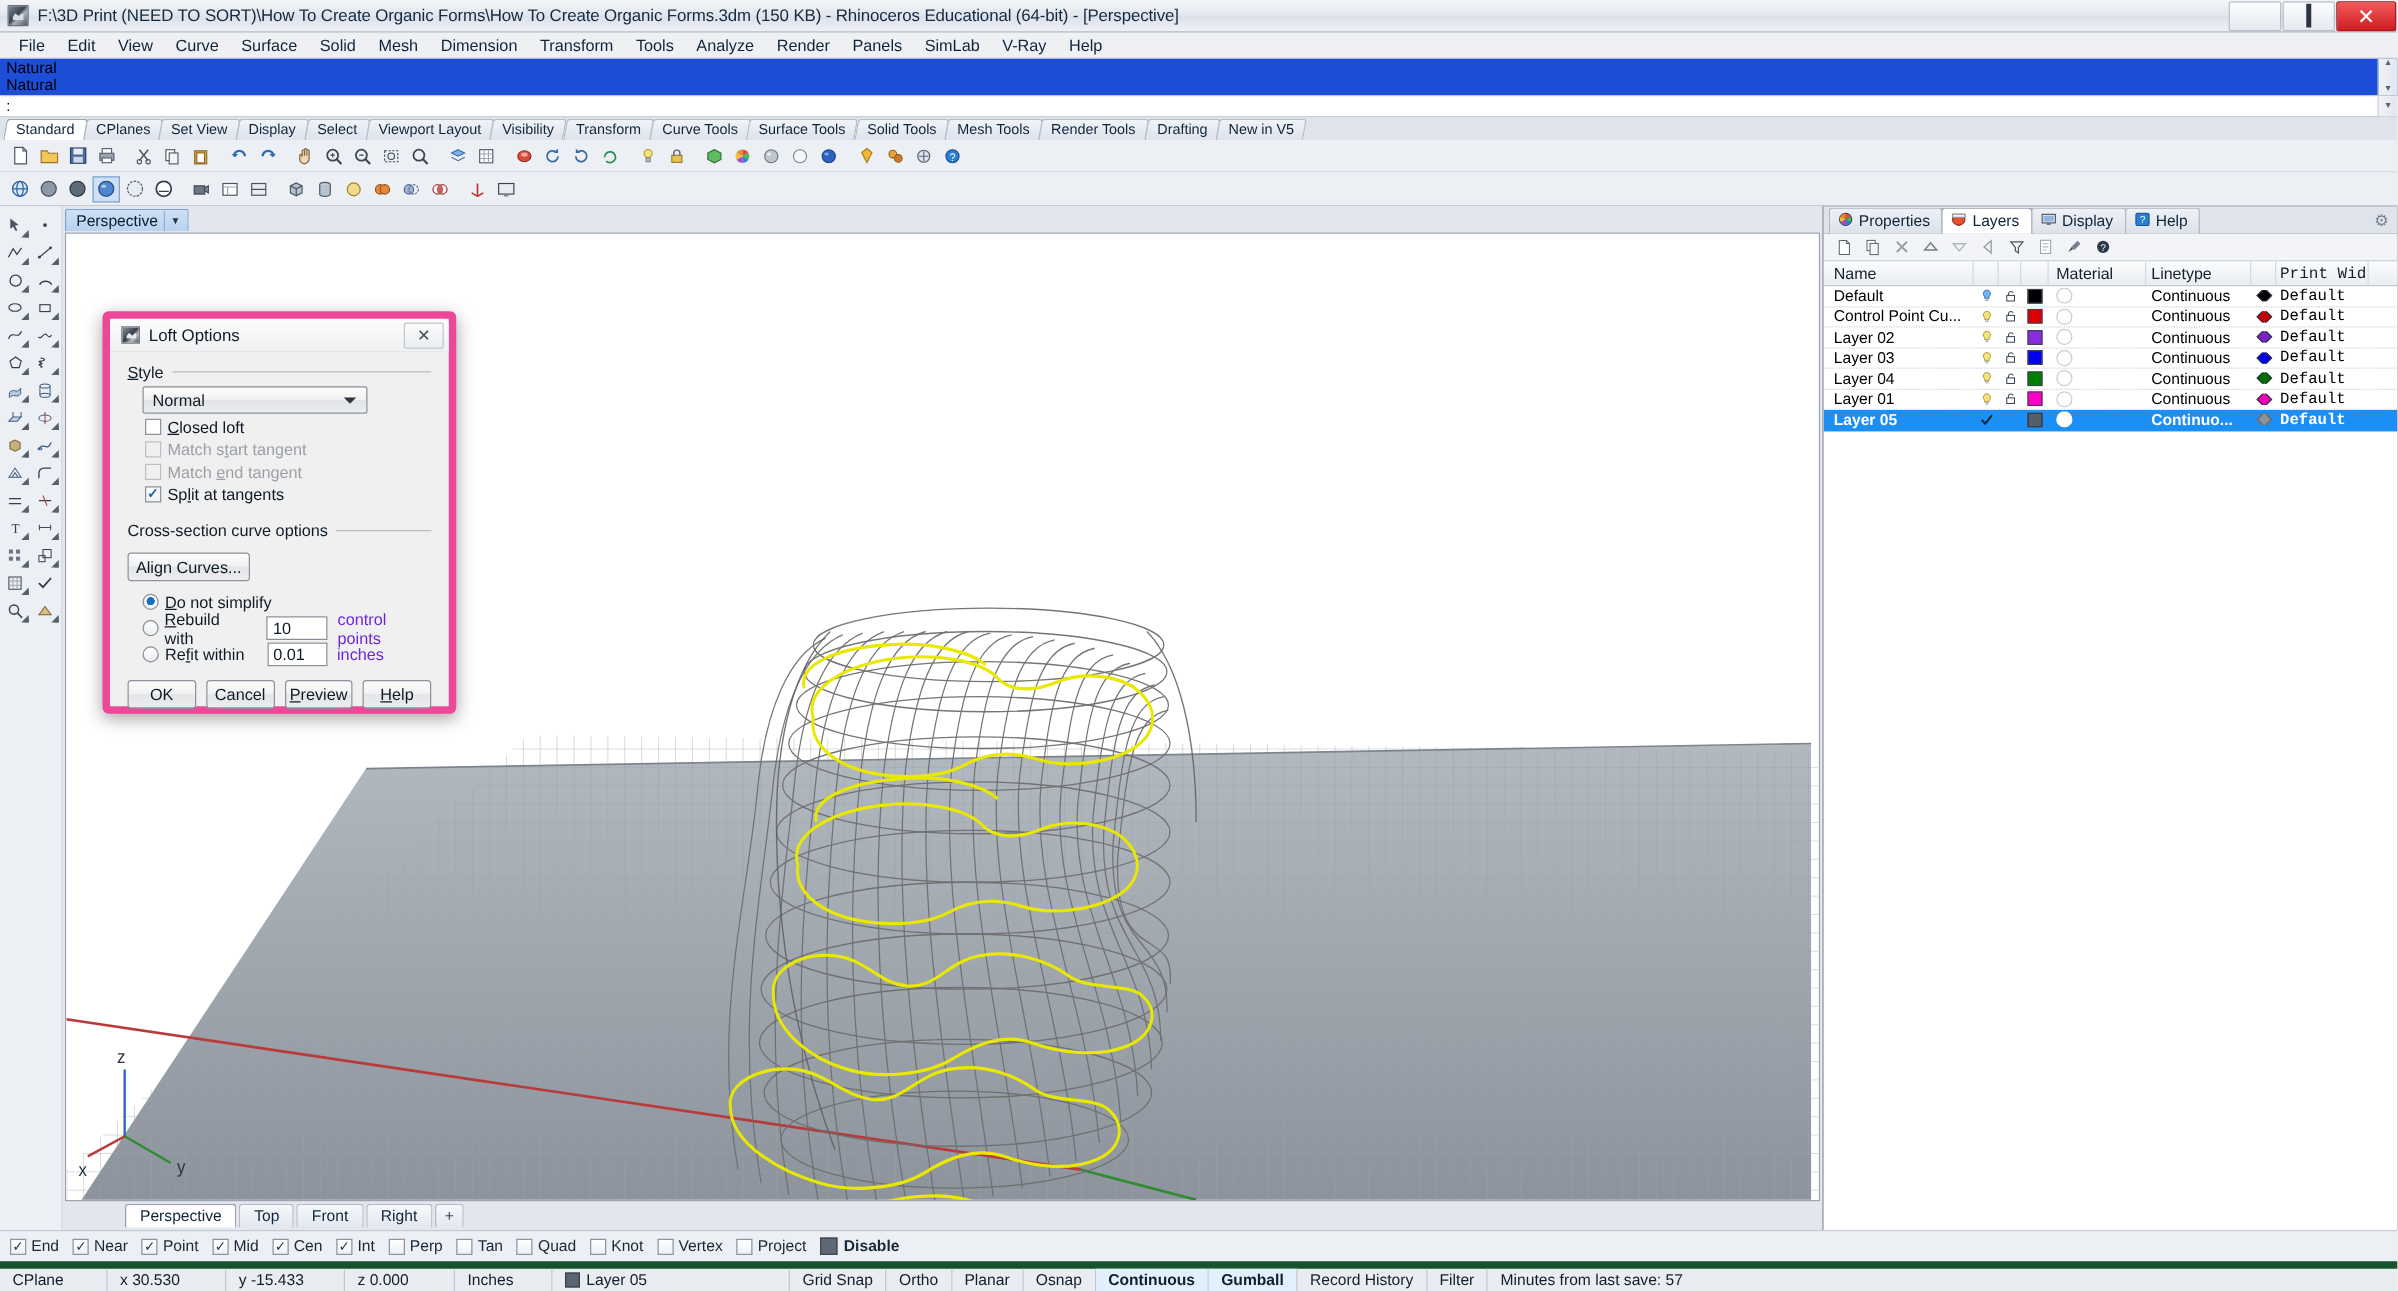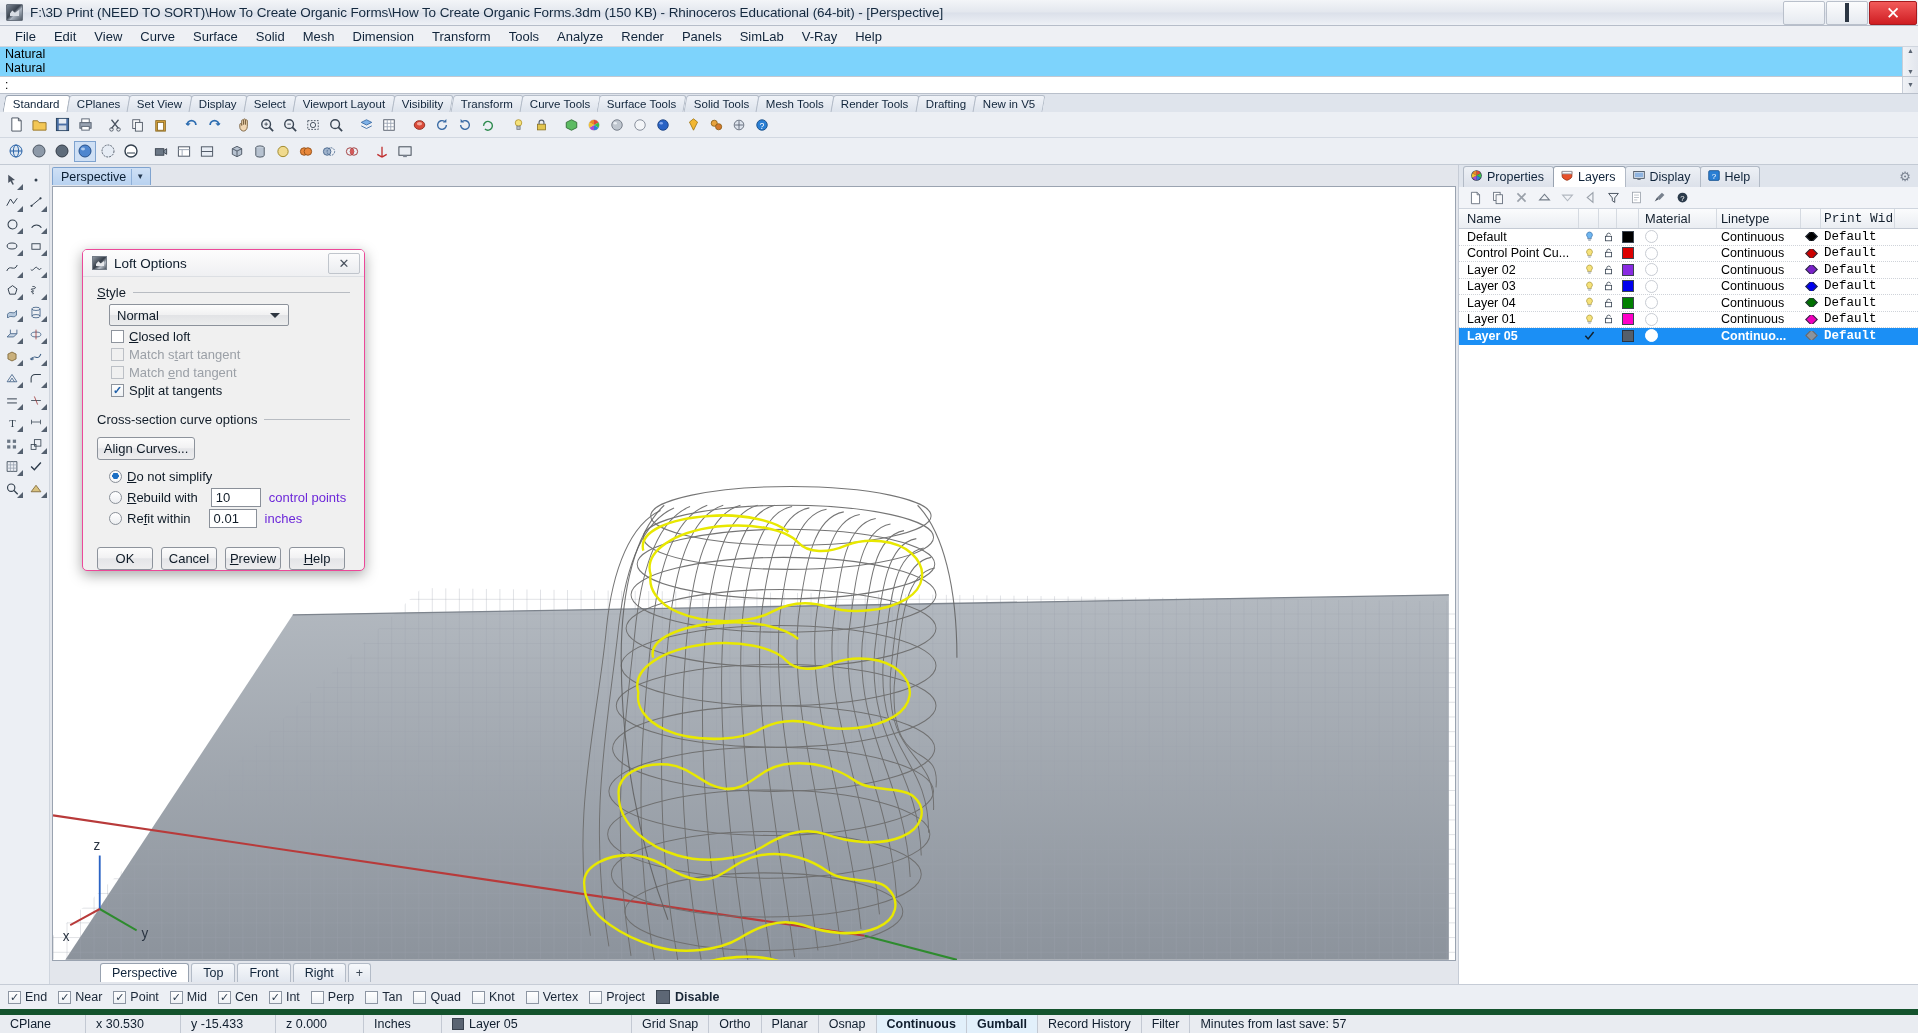--- a/index.html
+++ b/index.html
@@ -44,21 +44,21 @@
   .gl-close { font-size:17px; line-height:1; font-weight:300; }
 
   
   .menubar {
     height: 21px; flex:0 0 21px; background:#eef0f4;
     border-bottom:1px solid #cfd5de; display:flex; align-items:center; padding-left:6px;
   }
   .menu-item { padding: 1px 9px; font-size: 13px; color:#10243a; cursor:default; }
 
   
-  .cmdwrap { flex:0 0 30px; background:#7dd3fc; border-bottom:1px solid #c2c8d2; display:flex; }
+  .cmdwrap { flex:0 0 30px; background:#1d4ed8; border-bottom:1px solid #c2c8d2; display:flex; }
   .cmdarea { flex:1; padding:1px 5px; }
   .cmdline { font-size:12.5px; color:#000; line-height:13.6px; font-family:"Liberation Sans",sans-serif; }
   .cmdscroll { width:16px; background:linear-gradient(to right,#f0f2f6,#e2e6ed); border-left:1px solid #c8ced8;
                display:flex; flex-direction:column; justify-content:space-between; align-items:center; }
   .sb-arrow { font-size:7px; color:#5a6472; line-height:8px; }
 
   .cmdprompt { flex:0 0 17px; background:#fff; border-bottom:1px solid #b9c0cb; display:flex; align-items:center; }
   .cmdprompt-in { flex:1; font-size:12px; padding-left:5px; color:#000; }
   .cmdprompt-sb { width:16px; height:100%; background:linear-gradient(to right,#f0f2f6,#e2e6ed); border-left:1px solid #c8ced8;
                   display:flex; align-items:center; justify-content:center; }
@@ -173,21 +173,21 @@
   .sb-cell.w-z { width:88px; }
   .sb-cell.w-u { width:78px; }
   .sb-cell.w-layer { width:190px; }
   .sb-cell.bold { font-weight:bold; background:#e2f0fb; }
   .sb-swatch { width:12px; height:12px; background:#5a6472; border:1px solid #39414d; margin-right:5px; }
   .sb-grow { flex:1; border-right:none; }
 
   
   .dlg {
     position:absolute; left:82px; top:249px; width:283px; height:322px;
-    background:#f0f0f0; border:1px solid #ec4899; border-radius:5px;
+    background:#f0f0f0; border:6px solid #ec4899; border-radius:5px;
     box-shadow: 0 4px 14px rgba(0,0,0,0.35);
     display:flex; flex-direction:column; z-index:50;
   }
   .dlg-title { height:27px; flex:0 0 27px; display:flex; align-items:center; padding:0 6px 0 9px;
                background:linear-gradient(to bottom,#fdfdfd,#eff0f2); border-radius:4px 4px 0 0;
                border-bottom:1px solid #dcdfe3; position:relative; }
   .dlg-icon { width:15px; height:14px; margin-right:7px;
               background:linear-gradient(135deg,#8d959f 0%,#353d48 50%,#b9c0c9 70%,#4b5460 100%);
               border:1px solid #737b86; position:relative; }
   .dlg-icon:after { content:""; position:absolute; left:3px; top:4px; width:8px; height:5px; background:#e7e9ec;

